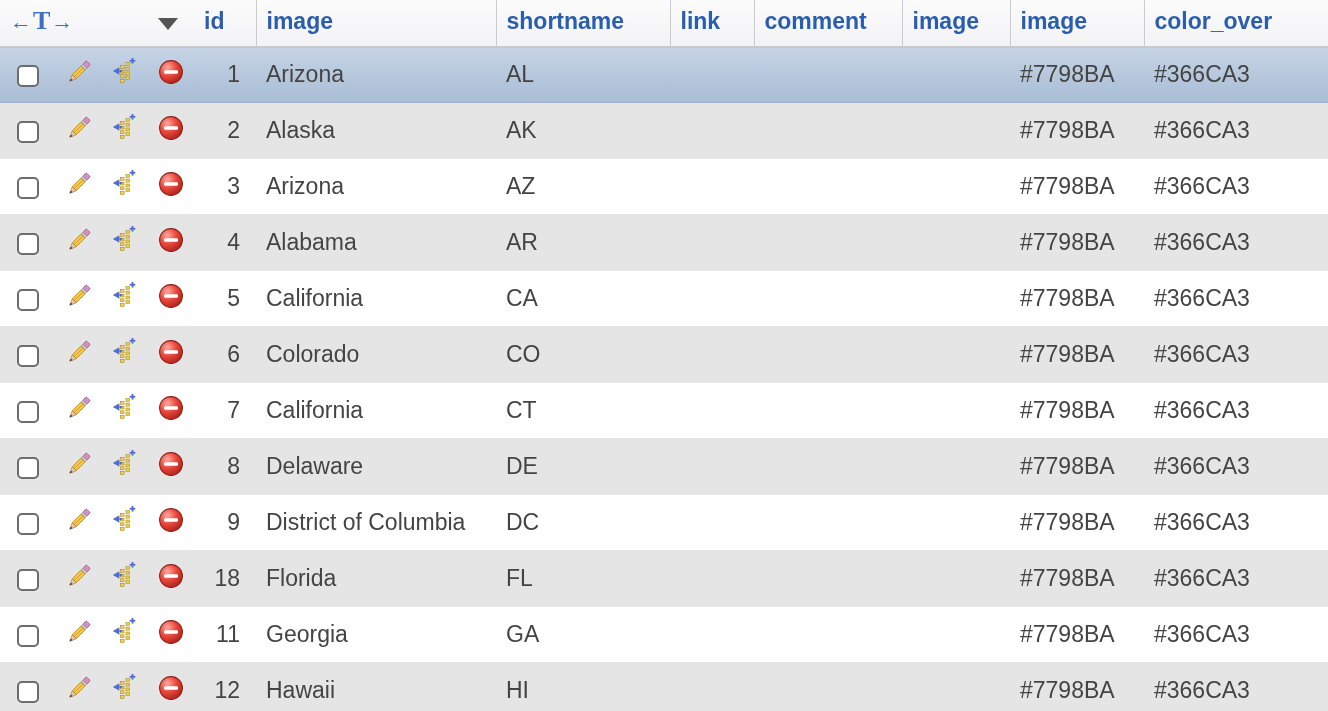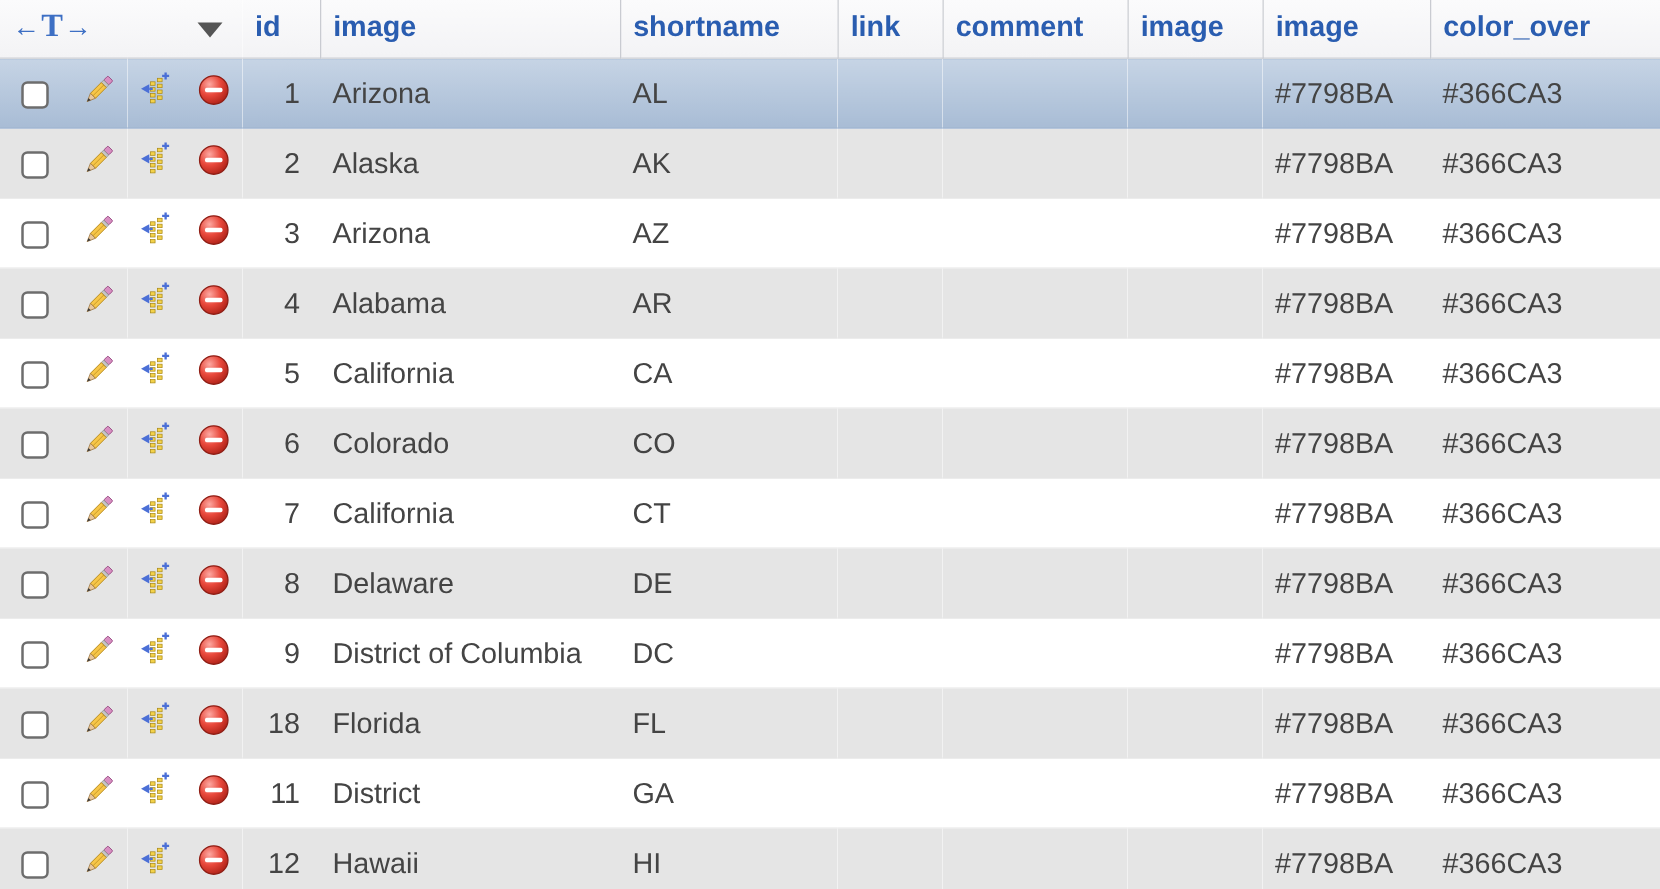--- a/index.html
+++ b/index.html
@@ -645,21 +645,21 @@
                 <radialGradient id="rg" cx="35%" cy="30%" r="70%">
                   <stop offset="0%" stop-color="#fca9a2"></stop>
                   <stop offset="55%" stop-color="#e8483b"></stop>
                   <stop offset="100%" stop-color="#b7271c"></stop>
                 </radialGradient>
               </defs>
               <circle cx="16" cy="16" r="13" fill="url(#rg)" stroke="#8f1e15" stroke-width="1.2"></circle>
               <rect x="8" y="14" width="16" height="4" rx="1.5" fill="#ffffff"></rect>
             </svg></span></td>
         <td class="id-cell">11</td>
-        <td>District</td>
+        <td>Georgia</td>
         <td>GA</td>
         <td></td>
         <td></td>
         <td></td>
         <td>#7798BA</td>
         <td>#366CA3</td>
       </tr>
       <tr class="even">
         <td class="check-cell"><span class="cbx"></span></td>
         <td class="icon-cell"><span class="svg-icon"><svg width="30" height="30" viewBox="0 0 32 32">

